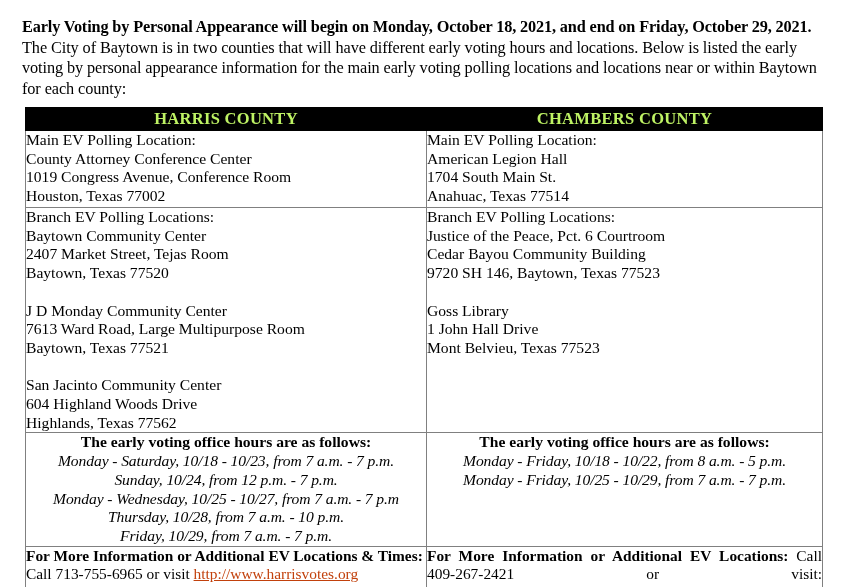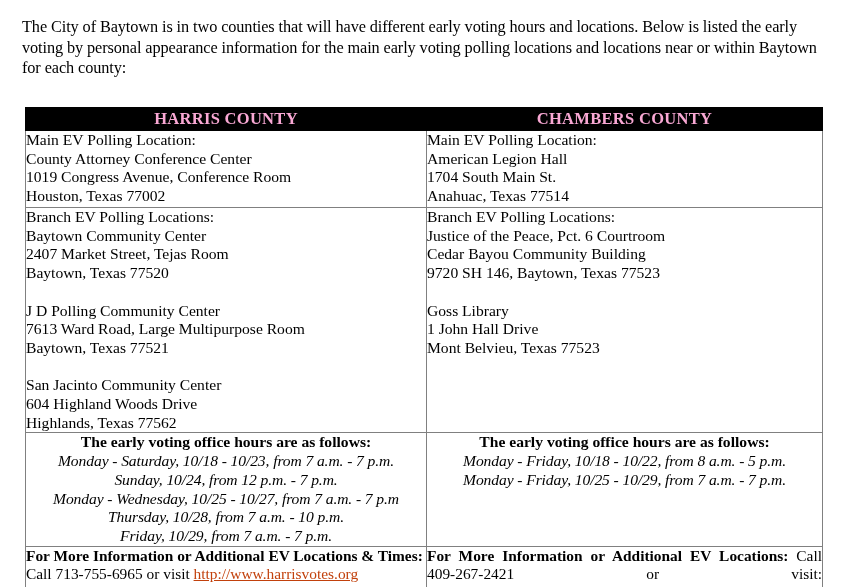--- a/index.html
+++ b/index.html
@@ -58,21 +58,21 @@
     vertical-align: top;
     padding: 0;
     margin: 0;
   }
   col.c-harris { width: 401px; }
   col.c-chambers { width: 396px; }
 
   
   .hdr-row th {
     background: #000000;
-    color: #f9a8d4;
+    color: #bef264;
     text-align: center;
     font-weight: bold;
     font-size: 16.5px;
     line-height: 19px;
     letter-spacing: 0.3px;
     padding: 1px 0 2px 0;
     border-color: #000000;
   }
 
   
@@ -106,20 +106,21 @@
   .r-branch td { height: 208px; margin-left: 12px; }
   .r-hours td { height: 106px; }
   .r-contact td { height: 38px; }
 </style>
 </head>
 <body>
 
 <div class="page">
 
   <div class="intro">
+    <span class="intro-lead">Early Voting by Personal Appearance will begin on Monday, October 18, 2021, and end on Friday, October 29, 2021.</span>
     <span class="intro-body">The City of Baytown is in two counties that will have different early voting hours and locations.  Below is listed the early voting by personal appearance information for the main early voting polling locations and locations near or within Baytown for each county:</span>
   </div>
 
   <table class="ev-table">
     <colgroup>
       <col class="c-harris">
       <col class="c-chambers">
     </colgroup>
     <thead>
       <tr class="hdr-row">
@@ -146,21 +147,21 @@
 
       <tr class="r-branch">
         <td class="cell">
           <span class="line b">Branch EV Polling Locations:</span>
 
           <span class="line b">Baytown Community Center</span>
           <span class="line">2407 Market Street, Tejas Room</span>
           <span class="line">Baytown, Texas 77520</span>
           <span class="spacer"></span>
 
-          <span class="line b">J D Polling Community Center</span>
+          <span class="line b">J D Monday Community Center</span>
           <span class="line">7613 Ward Road, Large Multipurpose Room</span>
           <span class="line">Baytown, Texas 77521</span>
           <span class="spacer"></span>
 
           <span class="line b">San Jacinto Community Center</span>
           <span class="line">604 Highland Woods Drive</span>
           <span class="line">Highlands, Texas 77562</span>
         </td>
         <td class="cell">
           <span class="line b">Branch EV Polling Locations:</span>

